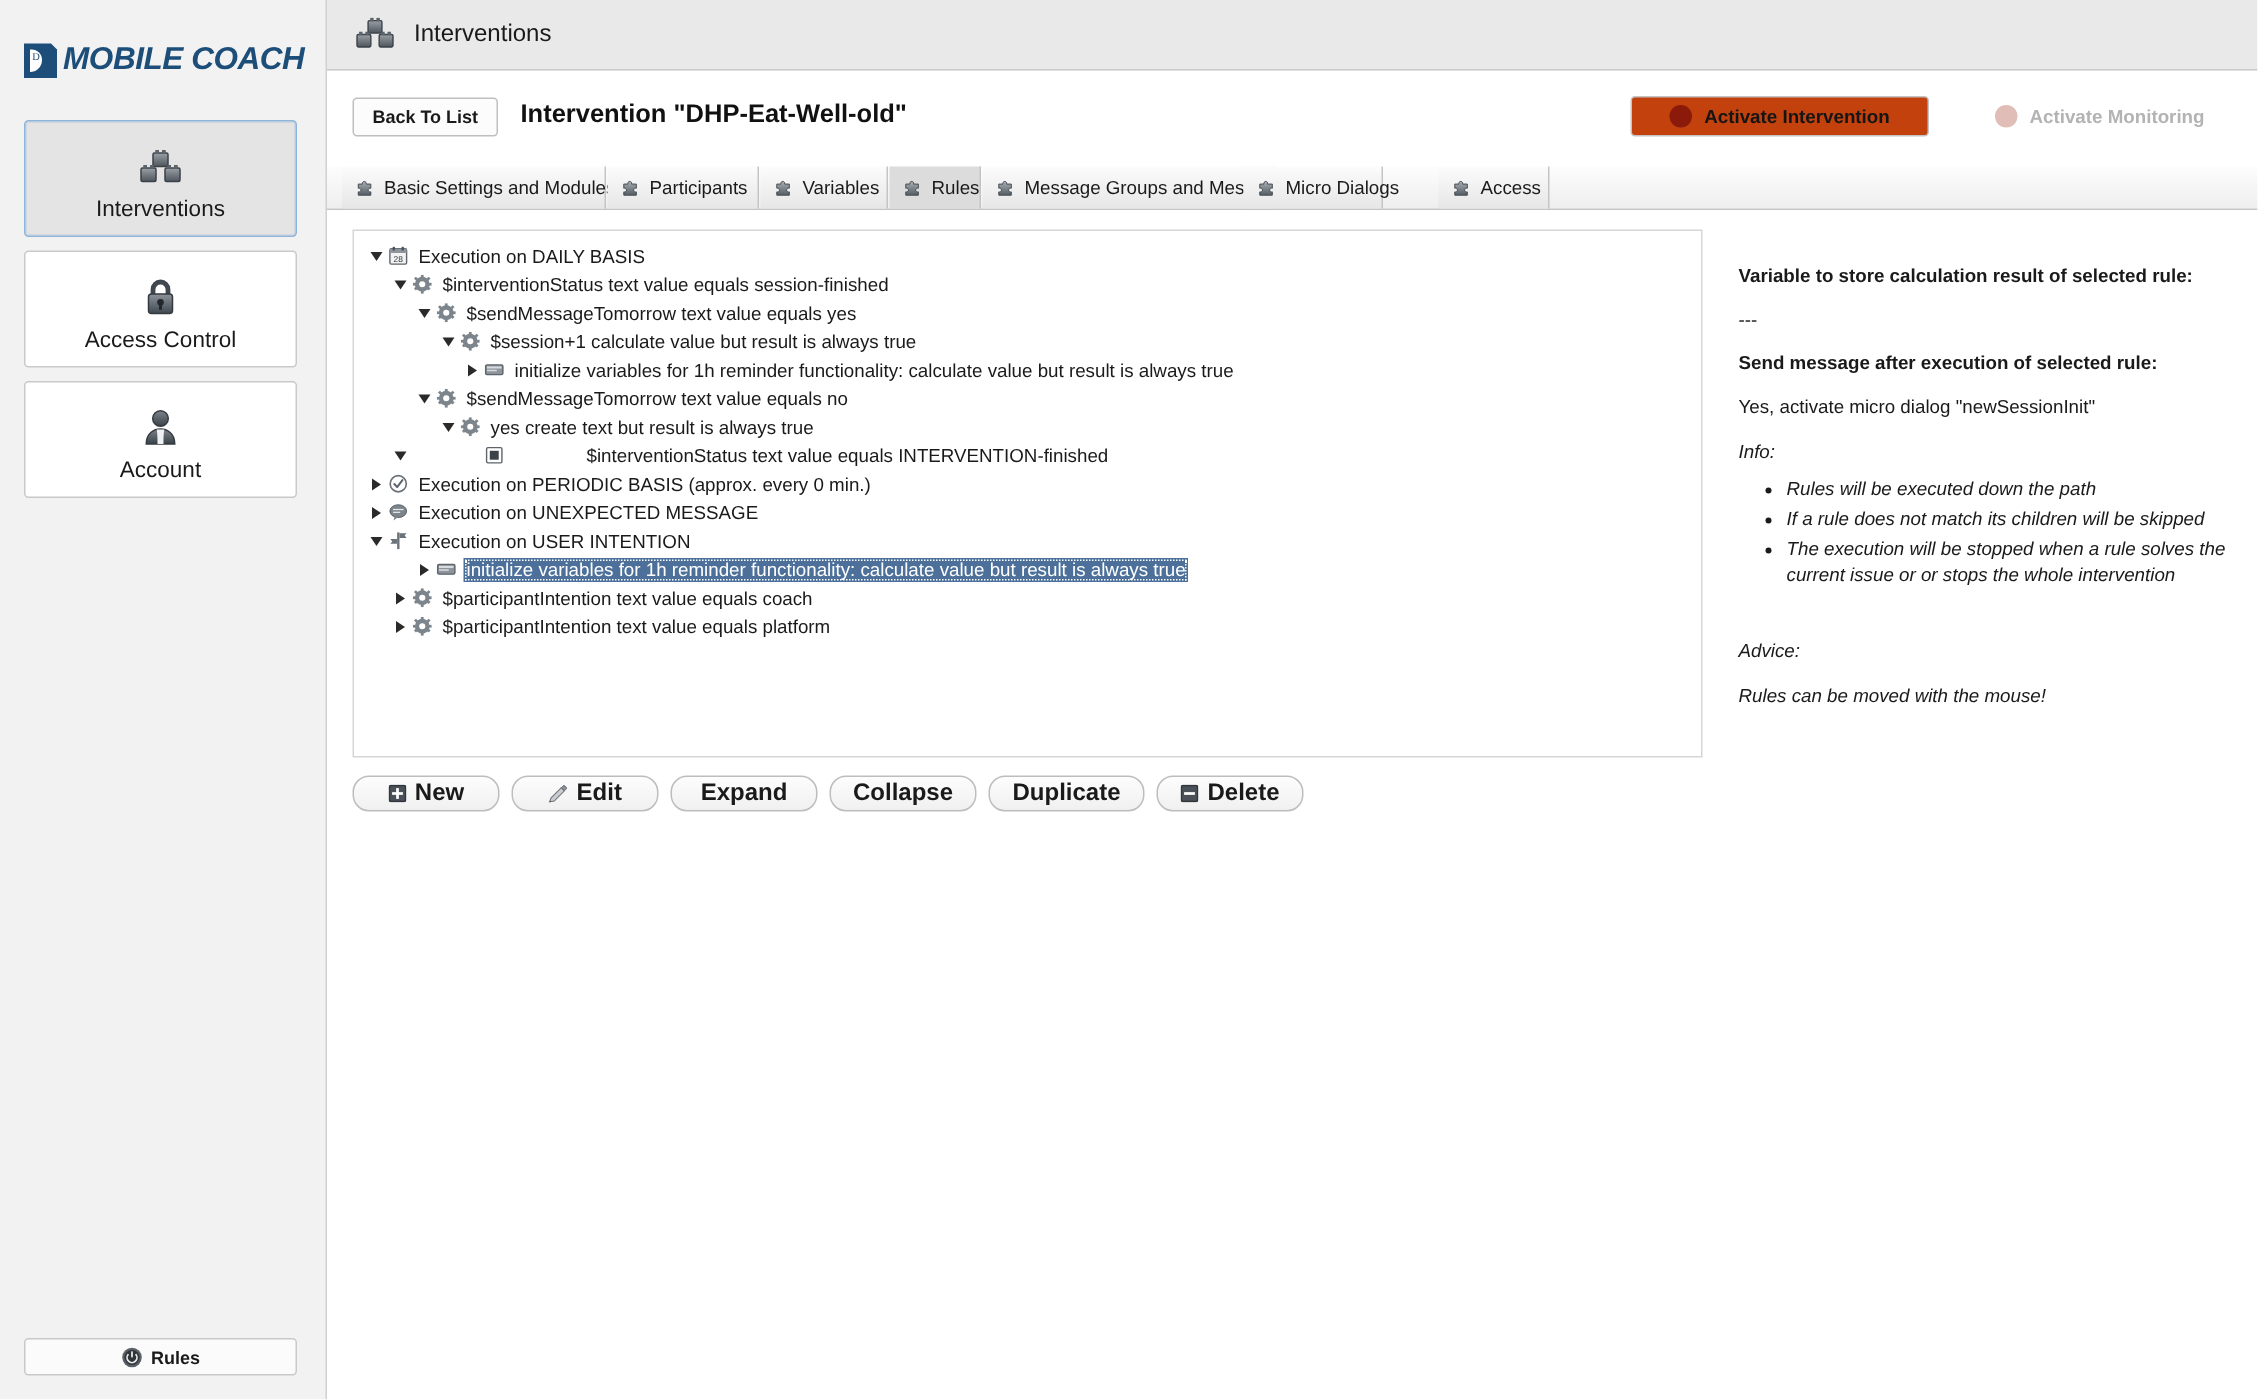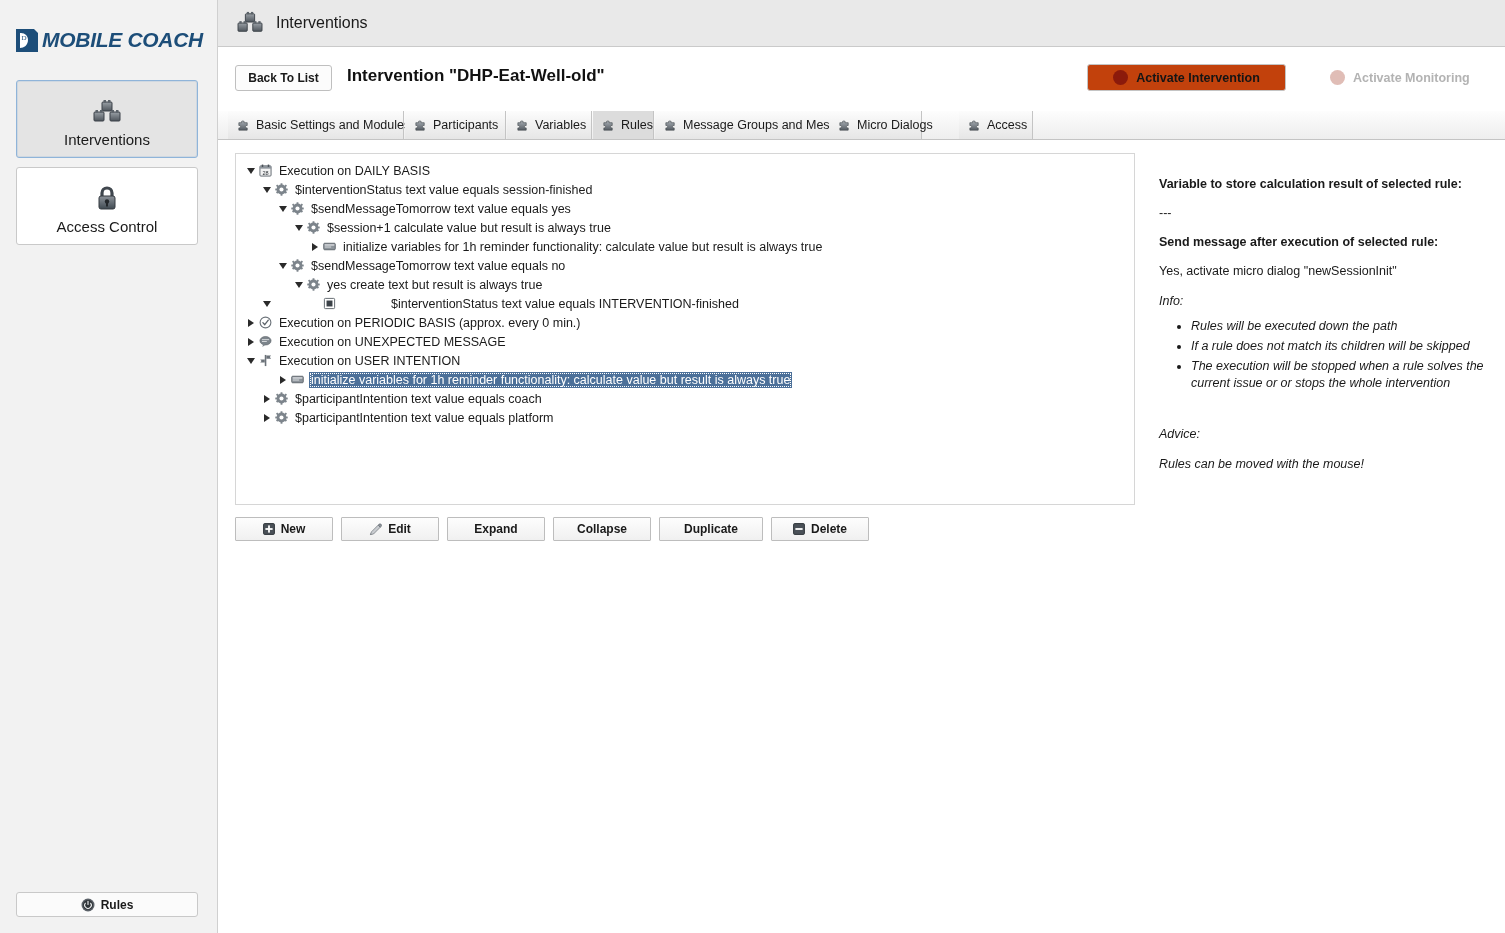--- a/index.html
+++ b/index.html
@@ -169,23 +169,23 @@
     color: #ffffff;
     outline: 1px dotted #ffffff;
     outline-offset: -2px;
   }
 
   
   #actionbar { position: absolute; left: 17px; top: 517px; height: 24px; }
   .act-btn {
     position: absolute; top: 0; height: 24px;
     background: linear-gradient(#fdfdfd, #f0f0f0);
-    border: 1px solid #bdbdbd; border-radius: 1px;
+    border: 1px solid #bdbdbd; border-radius: 11px;
     display: flex; align-items: center; justify-content: center;
-    gap: 6px; font-size: 12px; font-weight: bold; color: #1a1a1a;
+    gap: 6px; font-size: 16px; font-weight: bold; color: #1a1a1a;
     cursor: pointer; box-sizing: border-box;
   }
 
   
   #info-panel {
     position: absolute; left: 941px; top: 175px;
     width: 330px;
     font-size: 12.5px; color: #1a1a1a; line-height: 1.45;
   }
   #info-panel .hdr { font-weight: bold; margin: 0 0 11px 0; }
@@ -248,20 +248,36 @@
             </defs>
           <path d="M8 13 V9 a5 5 0 0 1 10 0 V13" fill="none" stroke="#40474e" stroke-width="3.2"></path>
           <rect x="5" y="12" width="16" height="13" rx="2" fill="url(#gl)" stroke="#343a40"></rect>
           <circle cx="13" cy="17.5" r="2.2" fill="#23272b"></circle>
           <rect x="12" y="18" width="2" height="4.5" fill="#23272b"></rect>
         </svg>
       </span>
       <span class="nav-label">Access Control</span>
     </div>
 
+    <div class="nav-btn" id="nav-account">
+      <span class="nav-icon">
+        <svg width="26" height="28" viewBox="0 0 26 28" class="svgicon">
+          <defs>
+              <linearGradient id="gu" x1="0" y1="0" x2="0" y2="1">
+            <stop offset="0" stop-color="#7d848b"></stop>
+                <stop offset="1" stop-color="#3a4249"></stop>
+              </linearGradient>
+            </defs>
+          <circle cx="13" cy="8" r="5.2" fill="url(#gu)" stroke="#343a40"></circle>
+          <path d="M3.5 25 C3.5 17.5 9 15 13 15 C17 15 22.5 17.5 22.5 25 Z" fill="url(#gu)" stroke="#343a40"></path>
+          <path d="M10.5 15.3 C11 19 11 21 11 25 L15 25 C15 21 15 19 15.5 15.3 Z" fill="#eef0f2"></path>
+        </svg>
+      </span>
+      <span class="nav-label">Account</span>
+    </div>
 
     <div class="logout-btn">
       <span>
         <svg width="14" height="14" viewBox="0 0 14 14" class="svgicon">
           <circle cx="7" cy="7" r="6.5" fill="#5a6067"></circle>
           <circle cx="7" cy="7" r="5" fill="#2f3438"></circle>
           <path d="M4.6 4.8 a3.3 3.3 0 1 0 4.8 0" fill="none" stroke="#e4e6e8" stroke-width="1.2"></path>
           <rect x="6.4" y="2.9" width="1.2" height="4" fill="#e4e6e8"></rect>
         </svg>
       </span>

